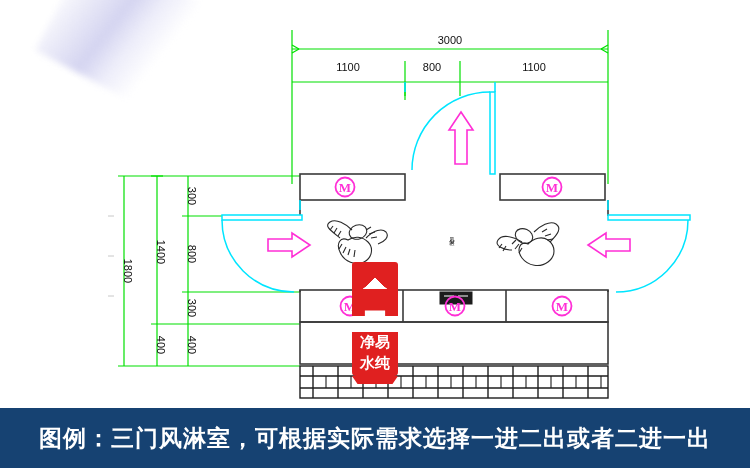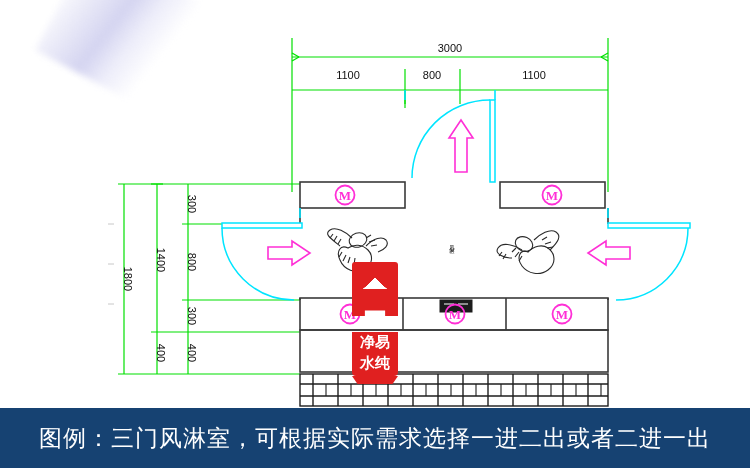--- a/index.html
+++ b/index.html
@@ -26,21 +26,21 @@
         rgba(205,205,238,0.85) 42%,
         rgba(222,222,245,0.55) 58%,
         rgba(255,255,255,0) 78%);
     filter: blur(3px);
     pointer-events: none;
   }
 
   
   #drawing {
     position: absolute;
-    left: 0; top: 12px;
+    left: 0; top: 4px;
     width: 750px;
     height: 400px;
   }
   #drawing svg { display: block; }
 
   
   #watermark {
     position: absolute;
     left: 352px; top: 262px;
     width: 46px; height: 98px;
@@ -95,21 +95,21 @@
     left: 0; top: 408px;
     width: 750px; height: 60px;
     background: #164272;
     display: flex;
     align-items: center;
     justify-content: center;
   }
   #caption-text {
     color: #ffffff;
     font-size: 23px;
-    font-weight: normal;
+    font-weight: bold;
     letter-spacing: 1px;
     font-family: "Liberation Sans", sans-serif;
     white-space: nowrap;
   }
 
   
   .dim-txt {
     font-family: "Liberation Sans", sans-serif;
     font-size: 11px;
     fill: #101010;

